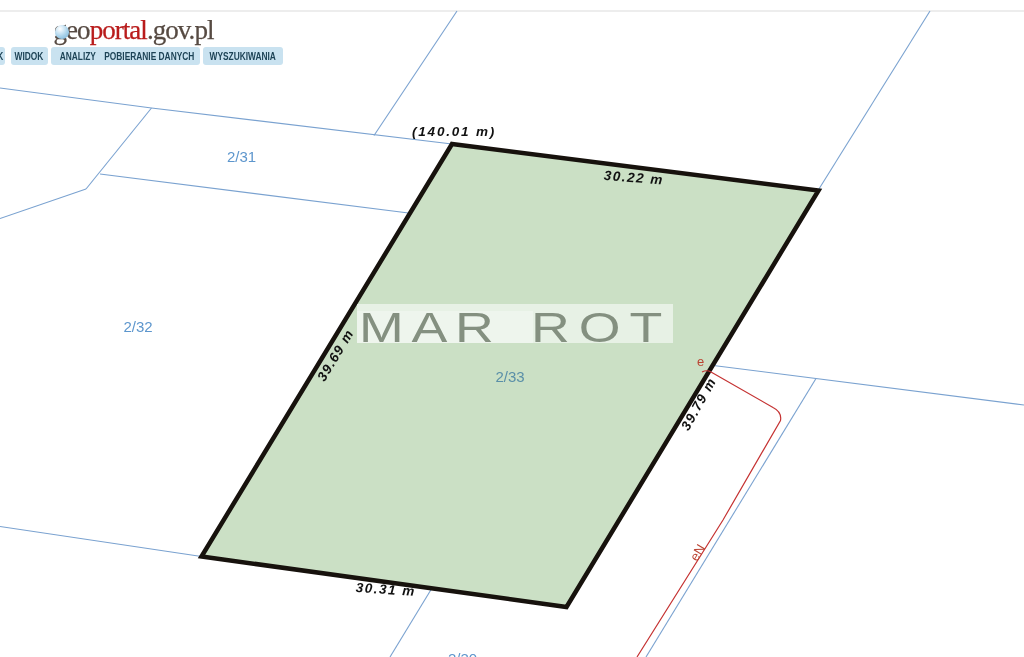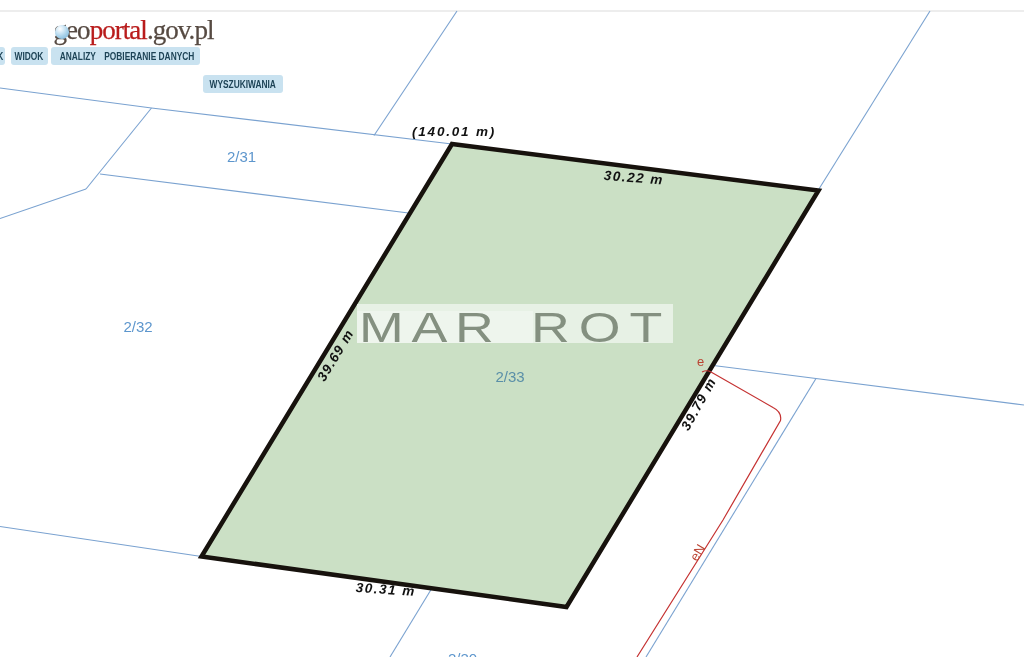--- a/index.html
+++ b/index.html
@@ -93,16 +93,16 @@
     </div>
 
 <div class="btn" style="left:51px;width:53px;">
       <span>ANALIZY</span>
     </div>
 
 <div class="btn" style="left:99px;width:100.8px;">
       <span>POBIERANIE DANYCH</span>
     </div>
 
-<div class="btn" style="left:202.5px;width:80.7px;margin-top:28px;">
+<div class="btn" style="left:202.5px;width:80.7px;">
       <span>WYSZUKIWANIA</span>
     </div>
 </div>
 
 </body></html>

